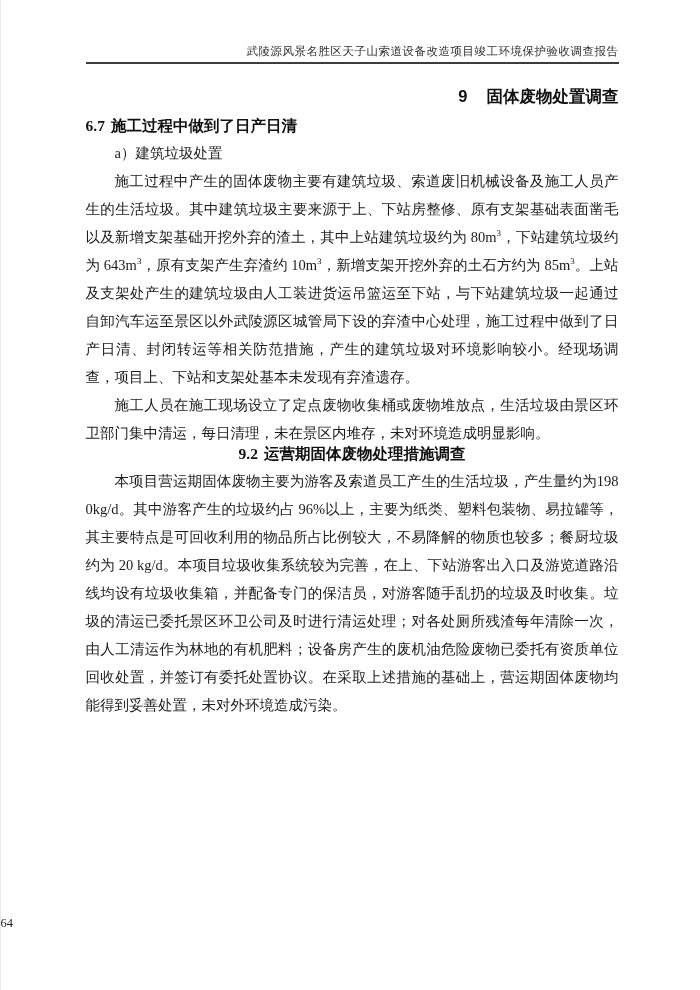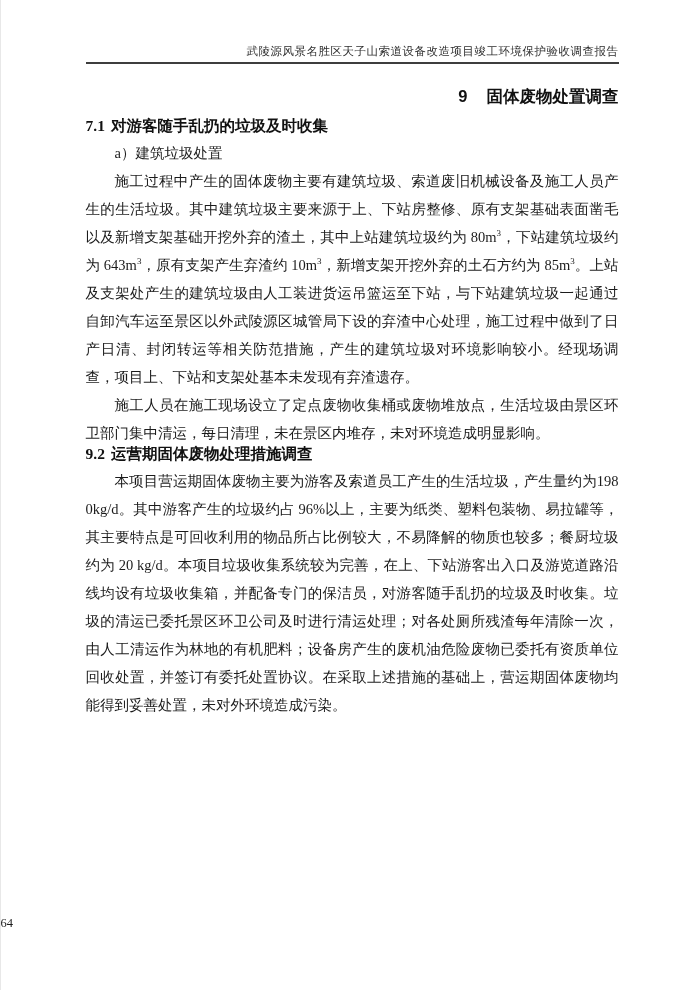--- a/index.html
+++ b/index.html
@@ -50,21 +50,21 @@
   .h1 .sec-num { display: inline-block; margin-right: 19px; }
   .h2 {
     margin: 8px 0 0 0;
     font-family: "Liberation Sans", "DejaVu Sans", sans-serif;
     font-weight: 700;
     font-size: 15.5px;
     line-height: 22px;
     color: #111;
   }
   .h2 .sec-num { display: inline-block; margin-right: 6px; font-family: "Liberation Serif", "DejaVu Serif", serif; }
-  .h2.tight { margin-top: -4px; }
+  .h2.tight { margin-top: -4px; text-align: center; }
   .para {
     margin: 0;
     font-size: 14.5px;
     line-height: 28px;
     text-align: justify;
     text-indent: 2em;
     word-break: break-all;
   }
   .para.item { margin-top: 2px; }
   .para.first { margin-top: 0; }
@@ -94,21 +94,21 @@
   </div>
   <div class="header-rule"></div>
 
   <div class="body-area">
 
     <div class="h1">
       <span class="sec-num">9</span><span>固体废物处置调查</span>
     </div>
 
     <div class="h2">
-      <span class="sec-num">7.1</span><span>对游客随手乱扔的垃圾及时收集</span>
+      <span class="sec-num">6.7</span><span>施工过程中做到了日产日清</span>
     </div>
 
     <p class="para item">a）建筑垃圾处置</p>
 
     <p class="para first"><span>施工过程中产生的固体废物主要有建筑垃圾、索道废旧机械设备及施工人员产生的生活垃圾。其中建筑垃圾主要来源于上、下站房整修、原有支架基础表面凿毛以及新增支架基础开挖外弃的渣土，其中上站建筑垃圾约为 80m</span><sup>3</sup><span>，下站建筑垃圾约为 643m</span><sup>3</sup><span>，原有支架产生弃渣约 10m</span><sup>3</sup><span>，新增支架开挖外弃的土石方约为 85m</span><sup>3</sup><span>。上站及支架处产生的建筑垃圾由人工装进货运吊篮运至下站，与下站建筑垃圾一起通过自卸汽车运至景区以外武陵源区城管局下设的弃渣中心处理，施工过程中做到了日产日清、封闭转运等相关防范措施，产生的建筑垃圾对环境影响较小。经现场调查，项目上、下站和支架处基本未发现有弃渣遗存。</span></p>
 
 
 
     <p class="para">施工人员在施工现场设立了定点废物收集桶或废物堆放点，生活垃圾由景区环卫部门集中清运，每日清理，未在景区内堆存，未对环境造成明显影响。</p>
 

